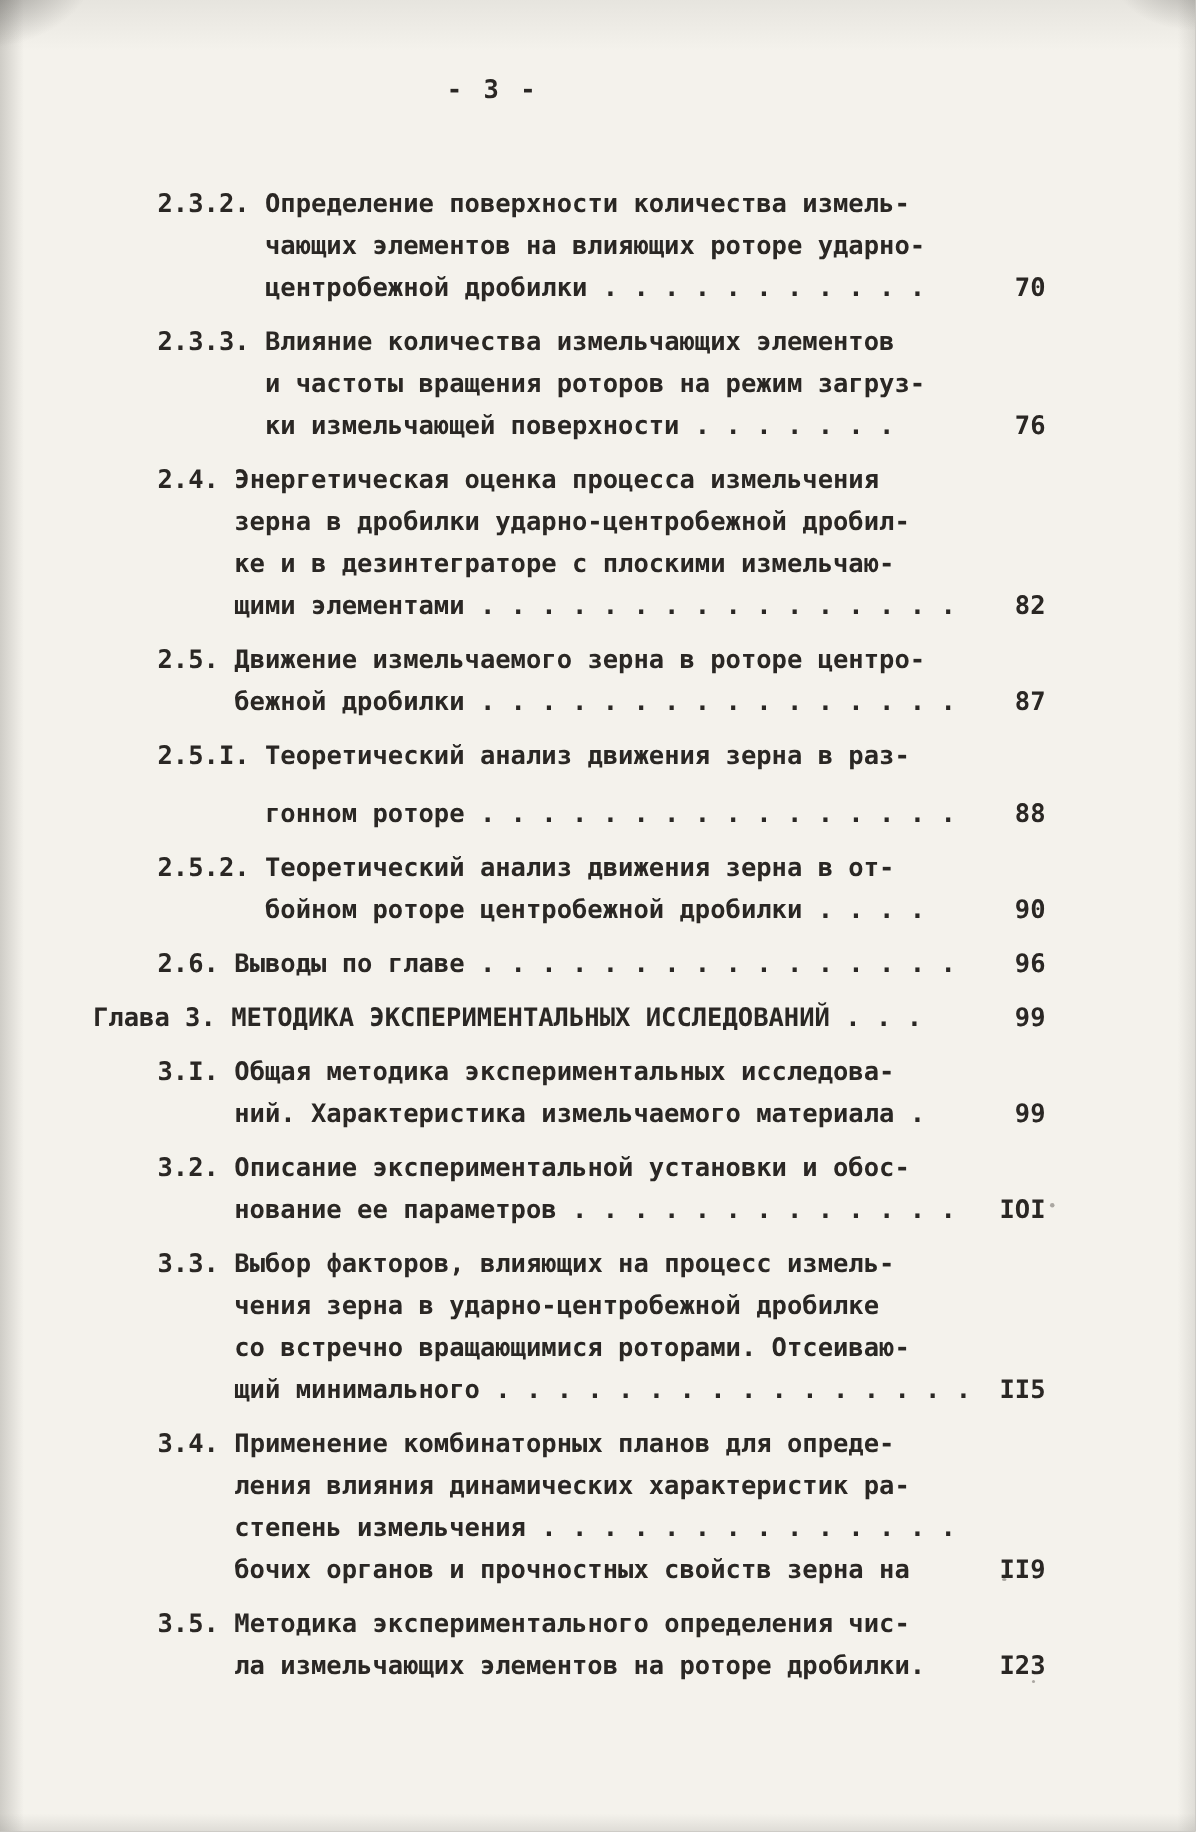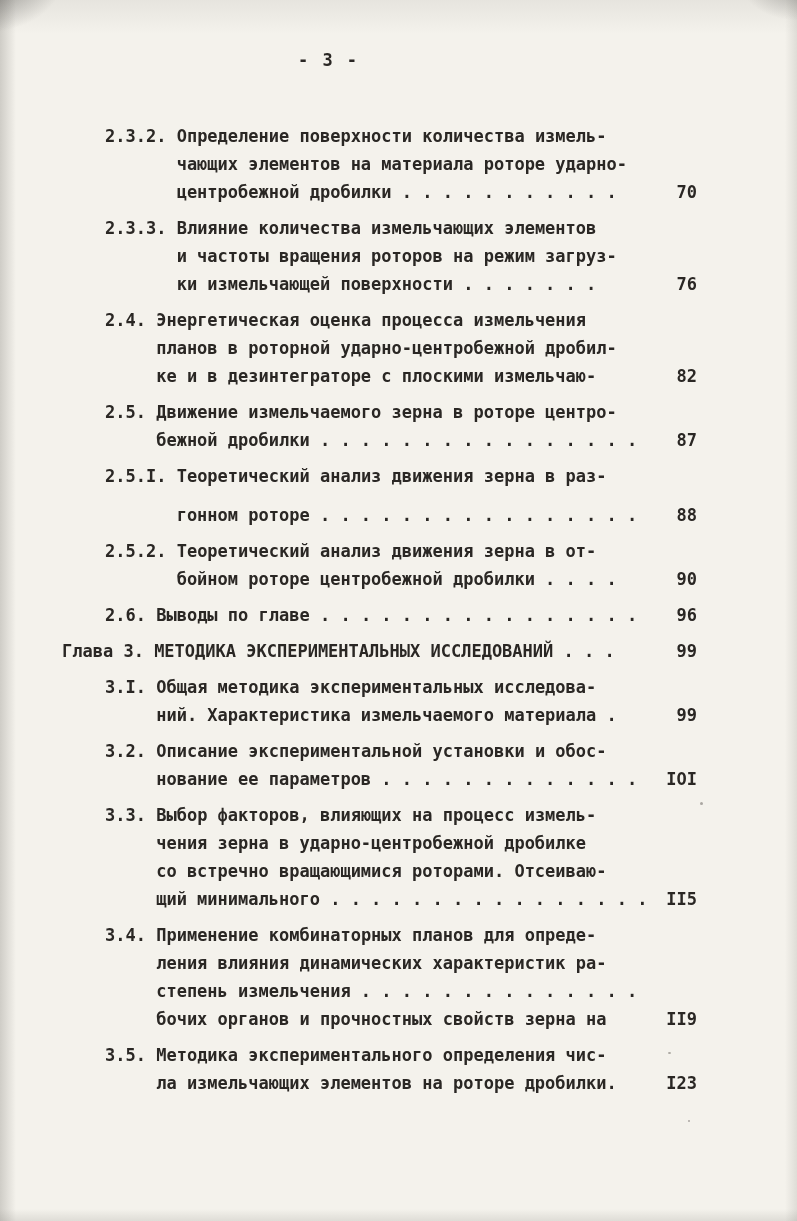--- a/index.html
+++ b/index.html
@@ -66,38 +66,39 @@
 </head>
 <body>
 
 <div class="page">
   <div class="content">
     <div class="page-header">- 3 -</div>
     <div>
         <div class="entry section">
           <div>
             <div class="line"><span>2.3.2. </span><span>Определение поверхности количества измель-</span></div>
-            <div class="line" style="padding-left: 7ch;">чающих элементов на материала роторе ударно-</div>
+            <div class="line" style="padding-left: 7ch;">чающих элементов на влияющих роторе ударно-</div>
             <div class="line" style="padding-left: 7ch;">центробежной дробилки . . . . . . . . . . .</div>
           </div>
           <span class="pagenum">70</span>
         </div>
         <div class="entry section">
           <div>
             <div class="line"><span>2.3.3. </span><span>Влияние количества измельчающих элементов</span></div>
             <div class="line" style="padding-left: 7ch;">и частоты вращения роторов на режим загруз-</div>
             <div class="line" style="padding-left: 7ch;">ки измельчающей поверхности . . . . . . .</div>
           </div>
           <span class="pagenum">76</span>
         </div>
         <div class="entry section">
           <div>
             <div class="line"><span>2.4. </span><span>Энергетическая оценка процесса измельчения</span></div>
-            <div class="line" style="padding-left: 5ch;">планов в роторной ударно-центробежной дробил-</div>
+            <div class="line" style="padding-left: 5ch;">зерна в дробилки ударно-центробежной дробил-</div>
             <div class="line" style="padding-left: 5ch;">ке и в дезинтеграторе с плоскими измельчаю-</div>
+            <div class="line" style="padding-left: 5ch;">щими элементами . . . . . . . . . . . . . . . .</div>
           </div>
           <span class="pagenum">82</span>
         </div>
         <div class="entry section">
           <div>
             <div class="line"><span>2.5. </span><span>Движение измельчаемого зерна в роторе центро-</span></div>
             <div class="line" style="padding-left: 5ch;">бежной дробилки . . . . . . . . . . . . . . . .</div>
           </div>
           <span class="pagenum">87</span>
         </div>

